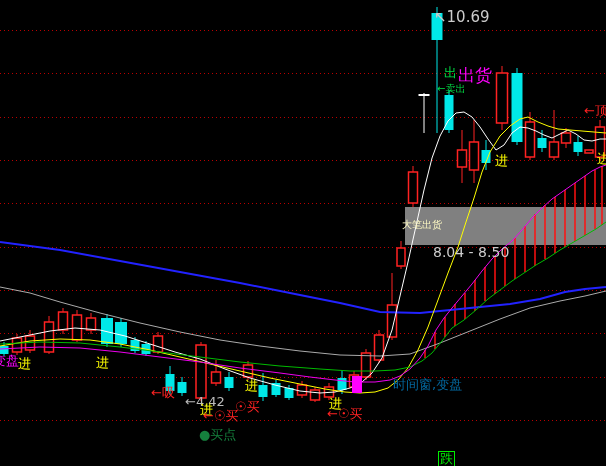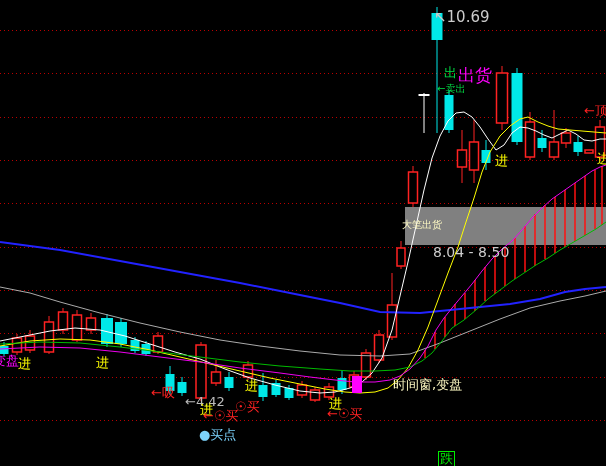--- a/index.html
+++ b/index.html
@@ -167,28 +167,28 @@
   <div class="ann-layer">
       <span class="ann" style="left: 434px; top: 9px; color: rgb(204, 204, 204); font-size: 15px;">↖10.69</span>
       <span class="ann" style="left: 444px; top: 66px; color: rgb(0, 221, 68); font-size: 13px;">出</span>
       <span class="ann" style="left: 458px; top: 66px; color: rgb(255, 0, 255); font-size: 17px;">出货</span>
       <span class="ann" style="left: 437px; top: 83px; color: rgb(0, 221, 68); font-size: 10px;">←卖出</span>
       <span class="ann" style="left: 584px; top: 104px; color: rgb(255, 34, 34); font-size: 13px;">←顶</span>
       <span class="ann" style="left: 495px; top: 154px; color: rgb(255, 255, 0); font-size: 13px;">进</span>
       <span class="ann" style="left: 597px; top: 152px; color: rgb(255, 255, 0); font-size: 13px;">进</span>
       <span class="ann" style="left: 402px; top: 219px; color: #fef9c3; font-size: 10px;">大笔出货</span>
       <span class="ann" style="left: 407px; top: 245px; color: rgb(204, 204, 204); font-size: 14px; padding-left: 26px;">8.04 - 8.50</span>
-      <span class="ann" style="left: 364px; top: 378px; color: #fef9c3; font-size: 13px; padding-left: 29px;">时间窗,变盘</span>
+      <span class="ann" style="left: 364px; top: 378px; color: #0369a1; font-size: 13px; padding-left: 29px;">时间窗,变盘</span>
       <span class="ann" style="left: -7px; top: 354px; color: rgb(255, 0, 255); font-size: 13px;">变盘</span>
       <span class="ann" style="left: 18px; top: 357px; color: rgb(255, 255, 0); font-size: 13px;">进</span>
       <span class="ann" style="left: 96px; top: 356px; color: rgb(255, 255, 0); font-size: 13px;">进</span>
       <span class="ann" style="left: 151px; top: 386px; color: rgb(255, 34, 34); font-size: 13px;">←吸</span>
       <span class="ann" style="left: 185px; top: 395px; color: rgb(187, 187, 187); font-size: 13px;">←4.42</span>
       <span class="ann" style="left: 200px; top: 403px; color: rgb(255, 255, 0); font-size: 13px;">进</span>
       <span class="ann" style="left: 203px; top: 409px; color: rgb(255, 34, 34); font-size: 13px;">←☉买</span>
       <span class="ann" style="left: 235px; top: 400px; color: rgb(255, 34, 34); font-size: 13px;">☉买</span>
       <span class="ann" style="left: 245px; top: 379px; color: rgb(255, 255, 0); font-size: 13px;">进</span>
-      <span class="ann" style="left: 199px; top: 428px; color: #7dd3fc; font-size: 13px;">●买点</span>
+      <span class="ann" style="left: 199px; top: 428px; color: #15803d; font-size: 13px;">●买点</span>
       <span class="ann" style="left: 329px; top: 397px; color: rgb(255, 255, 0); font-size: 13px;">进</span>
       <span class="ann" style="left: 327px; top: 407px; color: rgb(255, 34, 34); font-size: 13px;">←☉买</span>
       <span class="ann bordered" style="left: 438px; top: 451px; color: rgb(0, 238, 0); font-size: 13px;">跌</span>
     </div>
 </div>
 
 </body></html>

